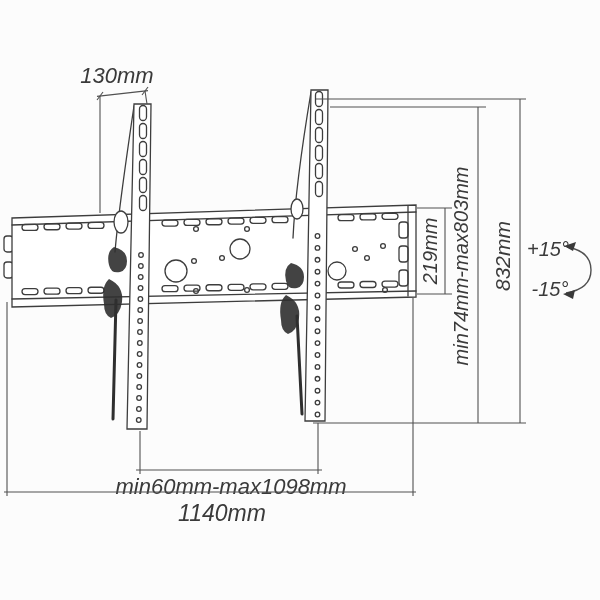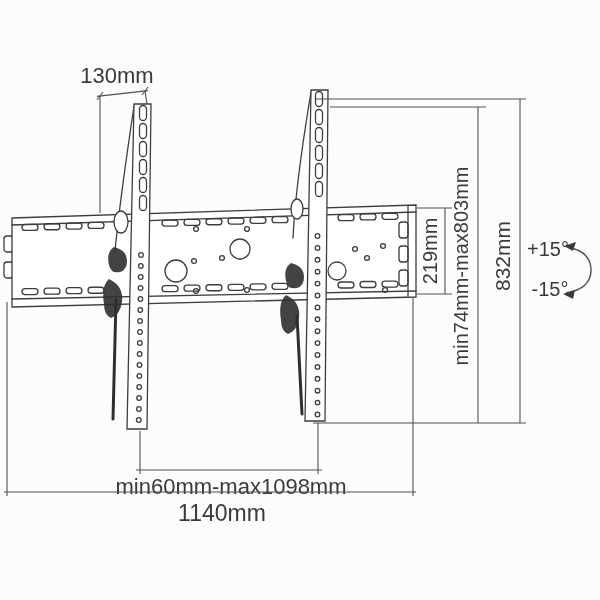--- a/index.html
+++ b/index.html
@@ -1,17 +1,17 @@
 <!DOCTYPE html>
 <html><head>
 <meta charset="utf-8">
 <style>
   html,body{margin:0;padding:0;background:#fcfcfc;}
   #stage{width:600px;height:600px;position:relative;background:#fcfcfc;overflow:hidden;
-         font-family:"Liberation Sans", sans-serif;}
+         font-family:"Liberation Sans", sans-serif;font-style:italic;}
   svg{display:block;}
   .dimtext{fill:#3a3a3a;font-family:"Liberation Sans", sans-serif;}
   .draw *{vector-effect:non-scaling-stroke;}
 </style>
 </head>
 <body>
 
 <div id="stage">
 <svg width="600" height="600" viewBox="0 0 600 600">
 

